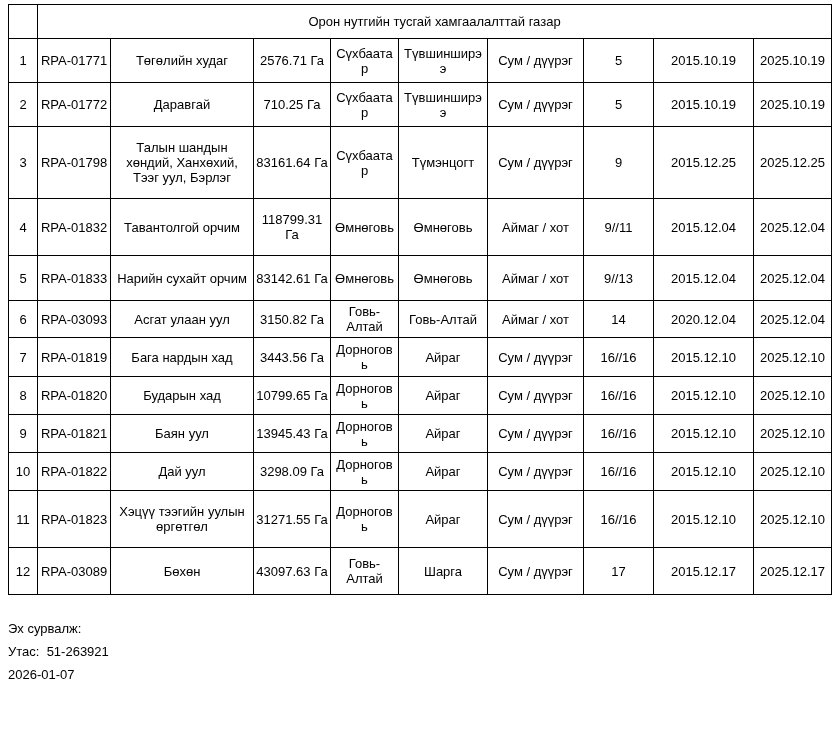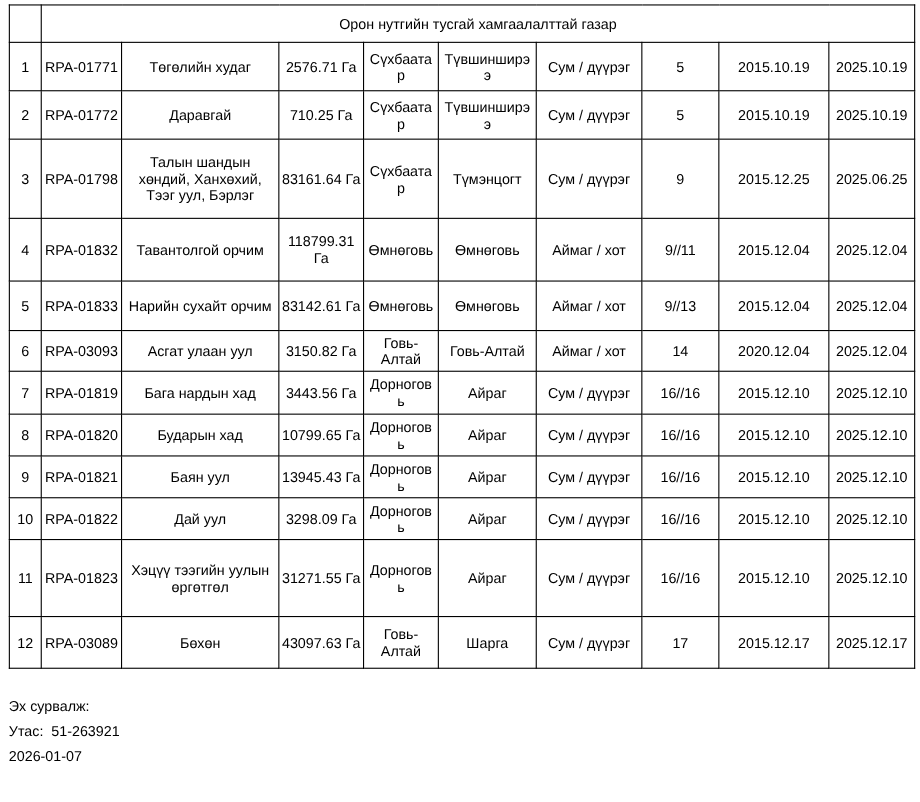--- a/index.html
+++ b/index.html
@@ -100,21 +100,21 @@
       <tr style="height: 72px;">
         <td class="col-no">3</td>
         <td class="col-code">RPA-01798</td>
         <td class="col-name">Талын шандын хөндий, Ханхөхий, Тээг уул, Бэрлэг</td>
         <td class="col-area">83161.64 Га</td>
         <td class="col-aimag">Сүхбаатар</td>
         <td class="col-soum">Түмэнцогт</td>
         <td class="col-level">Сум / дүүрэг</td>
         <td class="col-num">9</td>
         <td class="col-start">2015.12.25</td>
-        <td class="col-end">2025.06.25</td>
+        <td class="col-end">2025.12.25</td>
       </tr>
       <tr style="height: 57px;">
         <td class="col-no">4</td>
         <td class="col-code">RPA-01832</td>
         <td class="col-name">Тавантолгой орчим</td>
         <td class="col-area">118799.31 Га</td>
         <td class="col-aimag">Өмнөговь</td>
         <td class="col-soum">Өмнөговь</td>
         <td class="col-level">Аймаг / хот</td>
         <td class="col-num">9//11</td>
@@ -186,21 +186,21 @@
         <td class="col-code">RPA-01822</td>
         <td class="col-name">Дай уул</td>
         <td class="col-area">3298.09 Га</td>
         <td class="col-aimag">Дорноговь</td>
         <td class="col-soum">Айраг</td>
         <td class="col-level">Сум / дүүрэг</td>
         <td class="col-num">16//16</td>
         <td class="col-start">2015.12.10</td>
         <td class="col-end">2025.12.10</td>
       </tr>
-      <tr style="height: 70px; margin-top: 24px;">
+      <tr style="height: 57px; margin-top: 24px;">
         <td class="col-no">11</td>
         <td class="col-code">RPA-01823</td>
         <td class="col-name">Хэцүү тээгийн уулын өргөтгөл</td>
         <td class="col-area">31271.55 Га</td>
         <td class="col-aimag">Дорноговь</td>
         <td class="col-soum">Айраг</td>
         <td class="col-level">Сум / дүүрэг</td>
         <td class="col-num">16//16</td>
         <td class="col-start">2015.12.10</td>
         <td class="col-end">2025.12.10</td>

